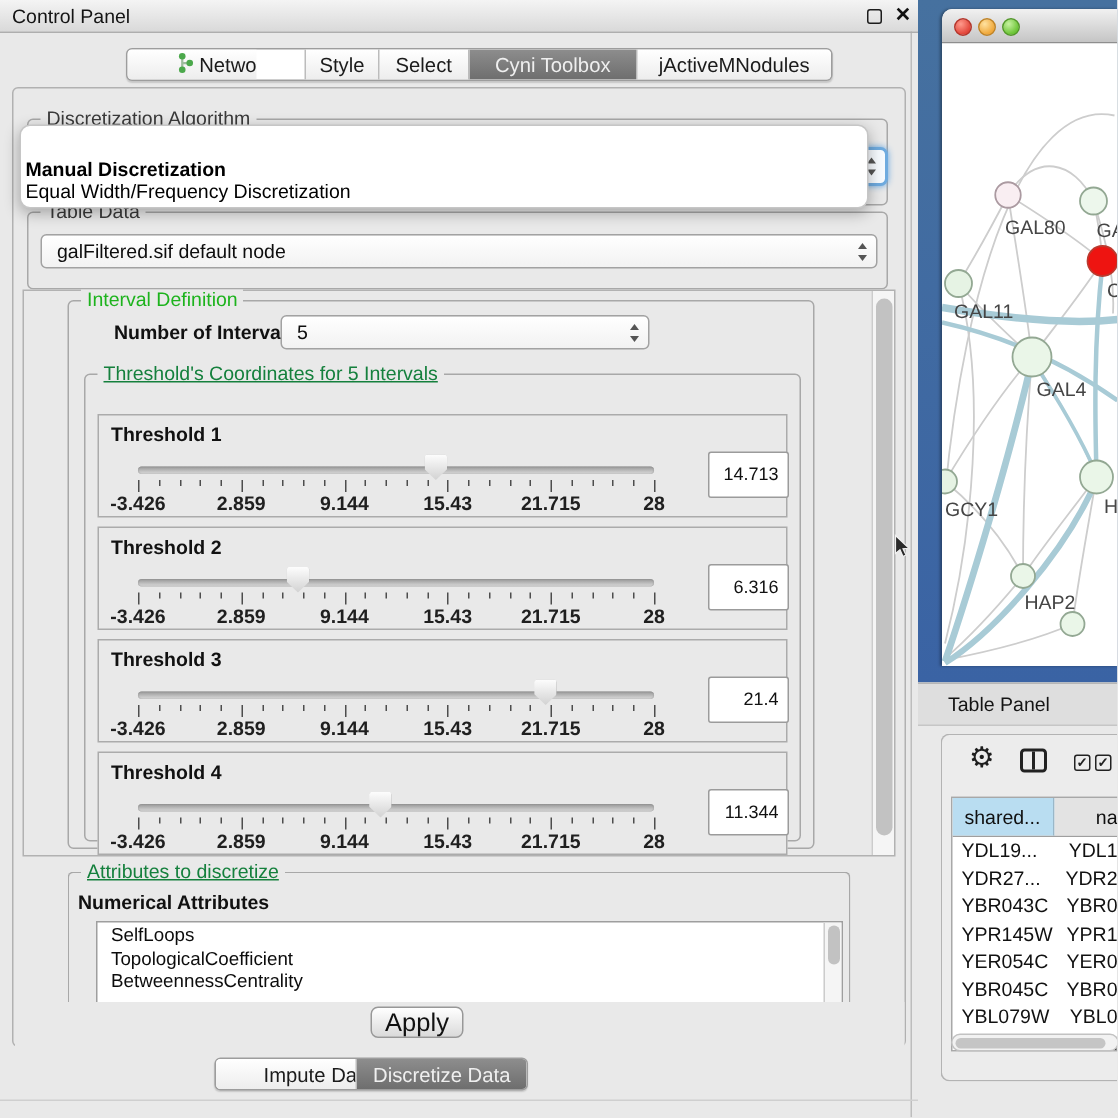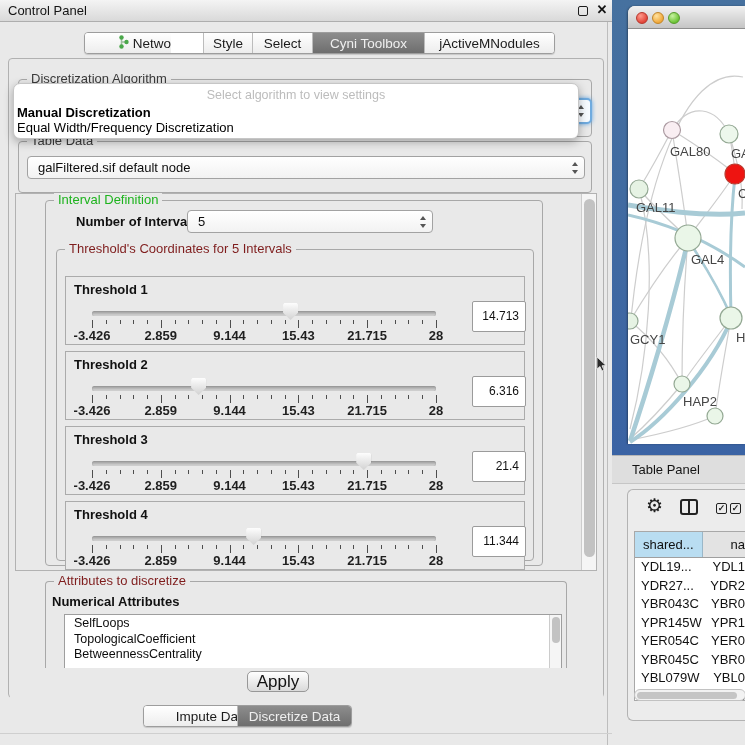--- a/index.html
+++ b/index.html
@@ -19,21 +19,21 @@
   .seg:first-child { border-left:none;padding-left:44px; }
   .seg.sel { background:linear-gradient(#8d8d8d,#6e6e6e); color:#efefef; }
   #top-tabs { left:84px; top:32px; }
   #bottom-tabs { left:143px; top:705px; }
 
   #content-panel { left:8px; top:58px; width:596px; height:640px; background:#e9e9e9; border:1px solid #b1b1b1; border-radius:4px; }
 
   .fieldset { position:absolute; border:1px solid #a8a8a8; border-radius:4px; }
   .legend { position:absolute; top:-8px; left:8px; background:#e9e9e9; padding:0 4px; font-size:13px; line-height:14px; white-space:nowrap; }
   .legend.green { color:#1db31d; }
-  .legend.blue { color:#7f1d1d; }
+  .legend.blue { color:#15803d;text-decoration:underline; }
   .legend.dark { color:#3a3a3a; }
 
   
   #algo-combo-tip { position:absolute; left:555px; top:18px; width:18px; height:26px; background:#f7fbff; border:2px solid #6fabdf; border-radius:5px; box-shadow:0 0 4px rgba(90,160,225,.95); }
   .stepper { position:absolute; right:5px; top:50%; transform:translateY(-50%); width:7px; height:12px; }
   .stepper::before { content:""; position:absolute; left:0; top:0; border-left:3.5px solid transparent; border-right:3.5px solid transparent; border-bottom:4px solid #555; }
   .stepper::after { content:""; position:absolute; left:0; bottom:0; border-left:3.5px solid transparent; border-right:3.5px solid transparent; border-top:4px solid #555; }
 
   #algo-popup { position:absolute; left:4px; top:24px; width:566px; height:56px; background:#fff; border:1px solid #c6c6c6; border-radius:7px; box-shadow:0 3px 10px rgba(0,0,0,.30); z-index:40; }
   #algo-popup .hint { position:absolute; top:4px; left:0; width:100%; text-align:center; font-size:12.5px; color:#bcbcbc; }
@@ -135,21 +135,20 @@
     <div id="content-panel" class="abs">
 
       <div class="fieldset" style="left:9px; top:20px; width:574px; height:58px;">
         <span class="legend dark">Discretization Algorithm</span>
         <div id="algo-combo-tip">
             <span class="stepper"></span>
           </div>
       </div>
 
       <div id="algo-popup">
-        <div class="hint">Select algorithm to view settings</div>
         <div class="opt b" style="top:21px;">Manual Discretization</div>
         <div class="opt" style="top:36px;">Equal Width/Frequency Discretization</div>
       </div>
 
       <div class="fieldset" style="left:9px; top:82px; width:574px; height:52px;">
         <span class="legend dark">Table Data</span>
         <div class="combo" style="left:8px; top:14px; width:558px; height:23px;">
           <span class="val">galFiltered.sif default node</span>
           <span class="stepper"></span>
         </div>

